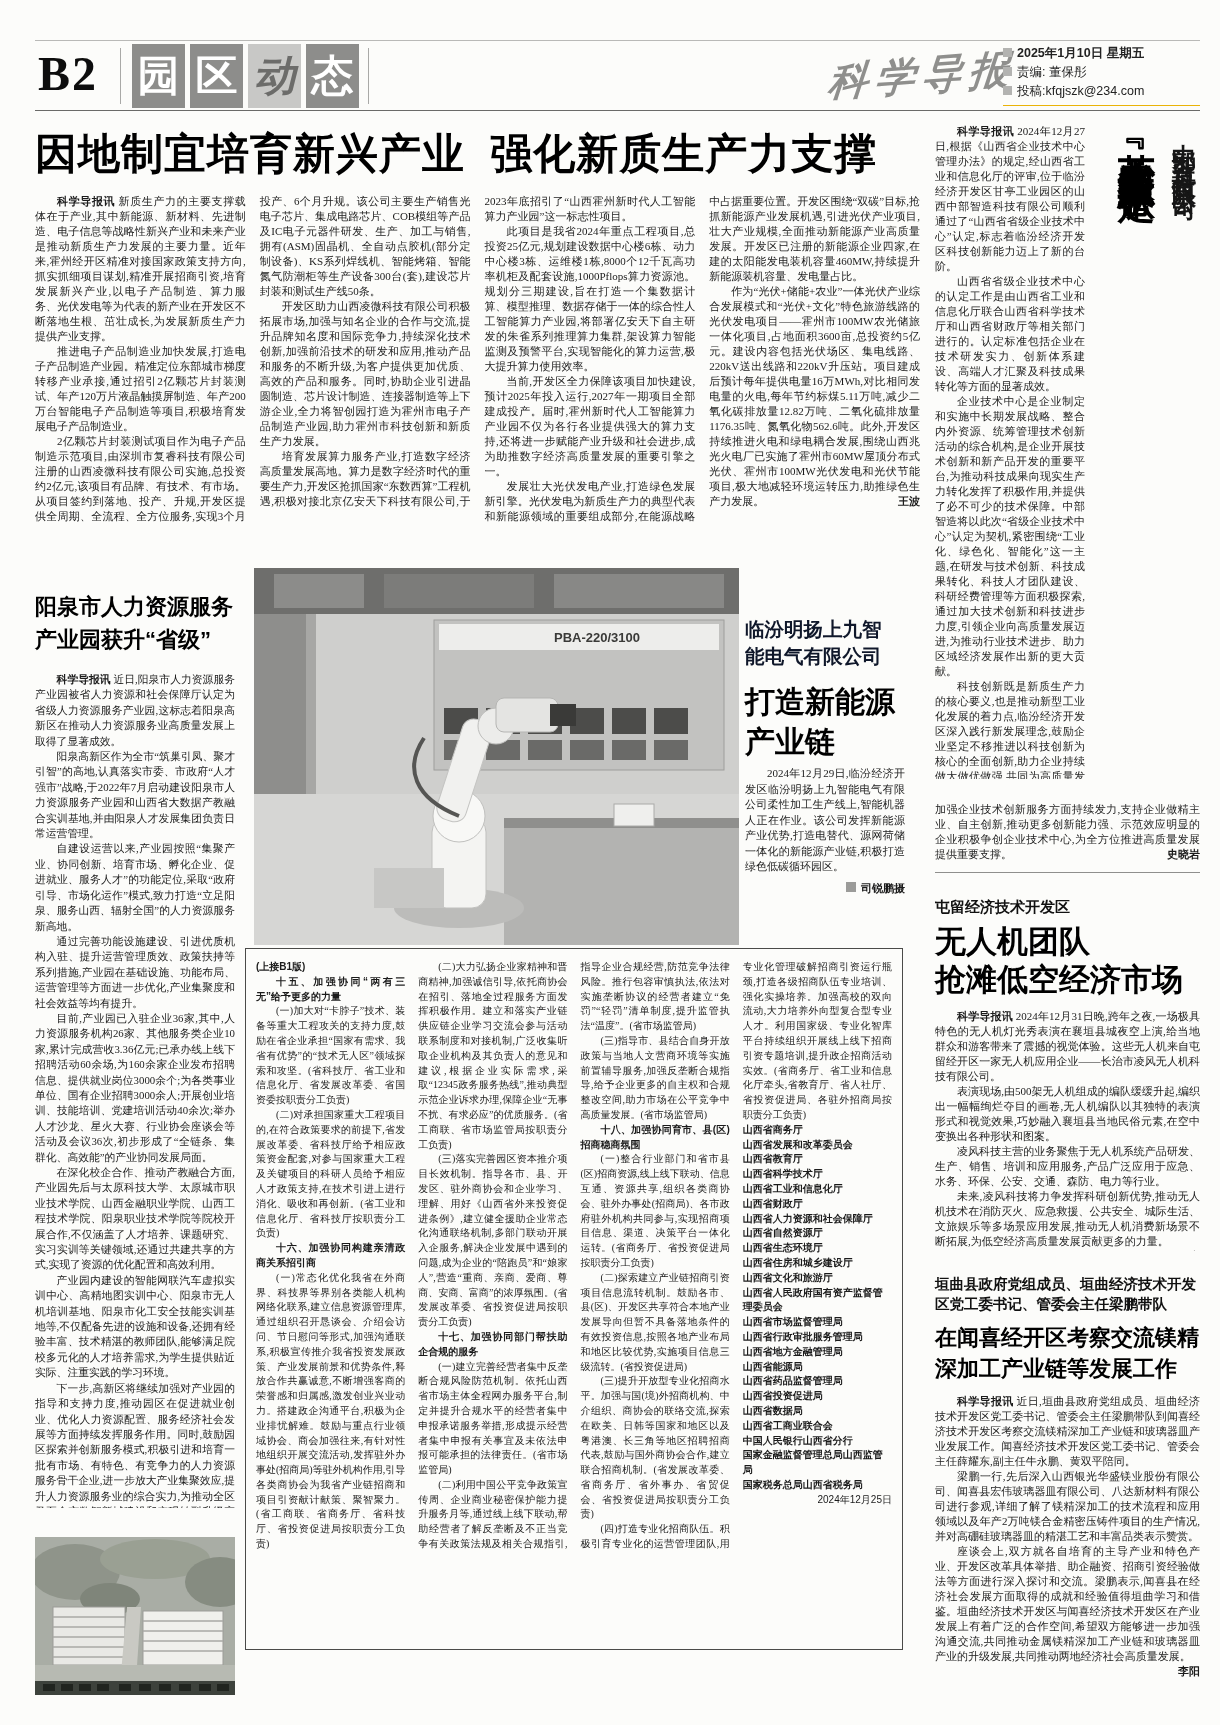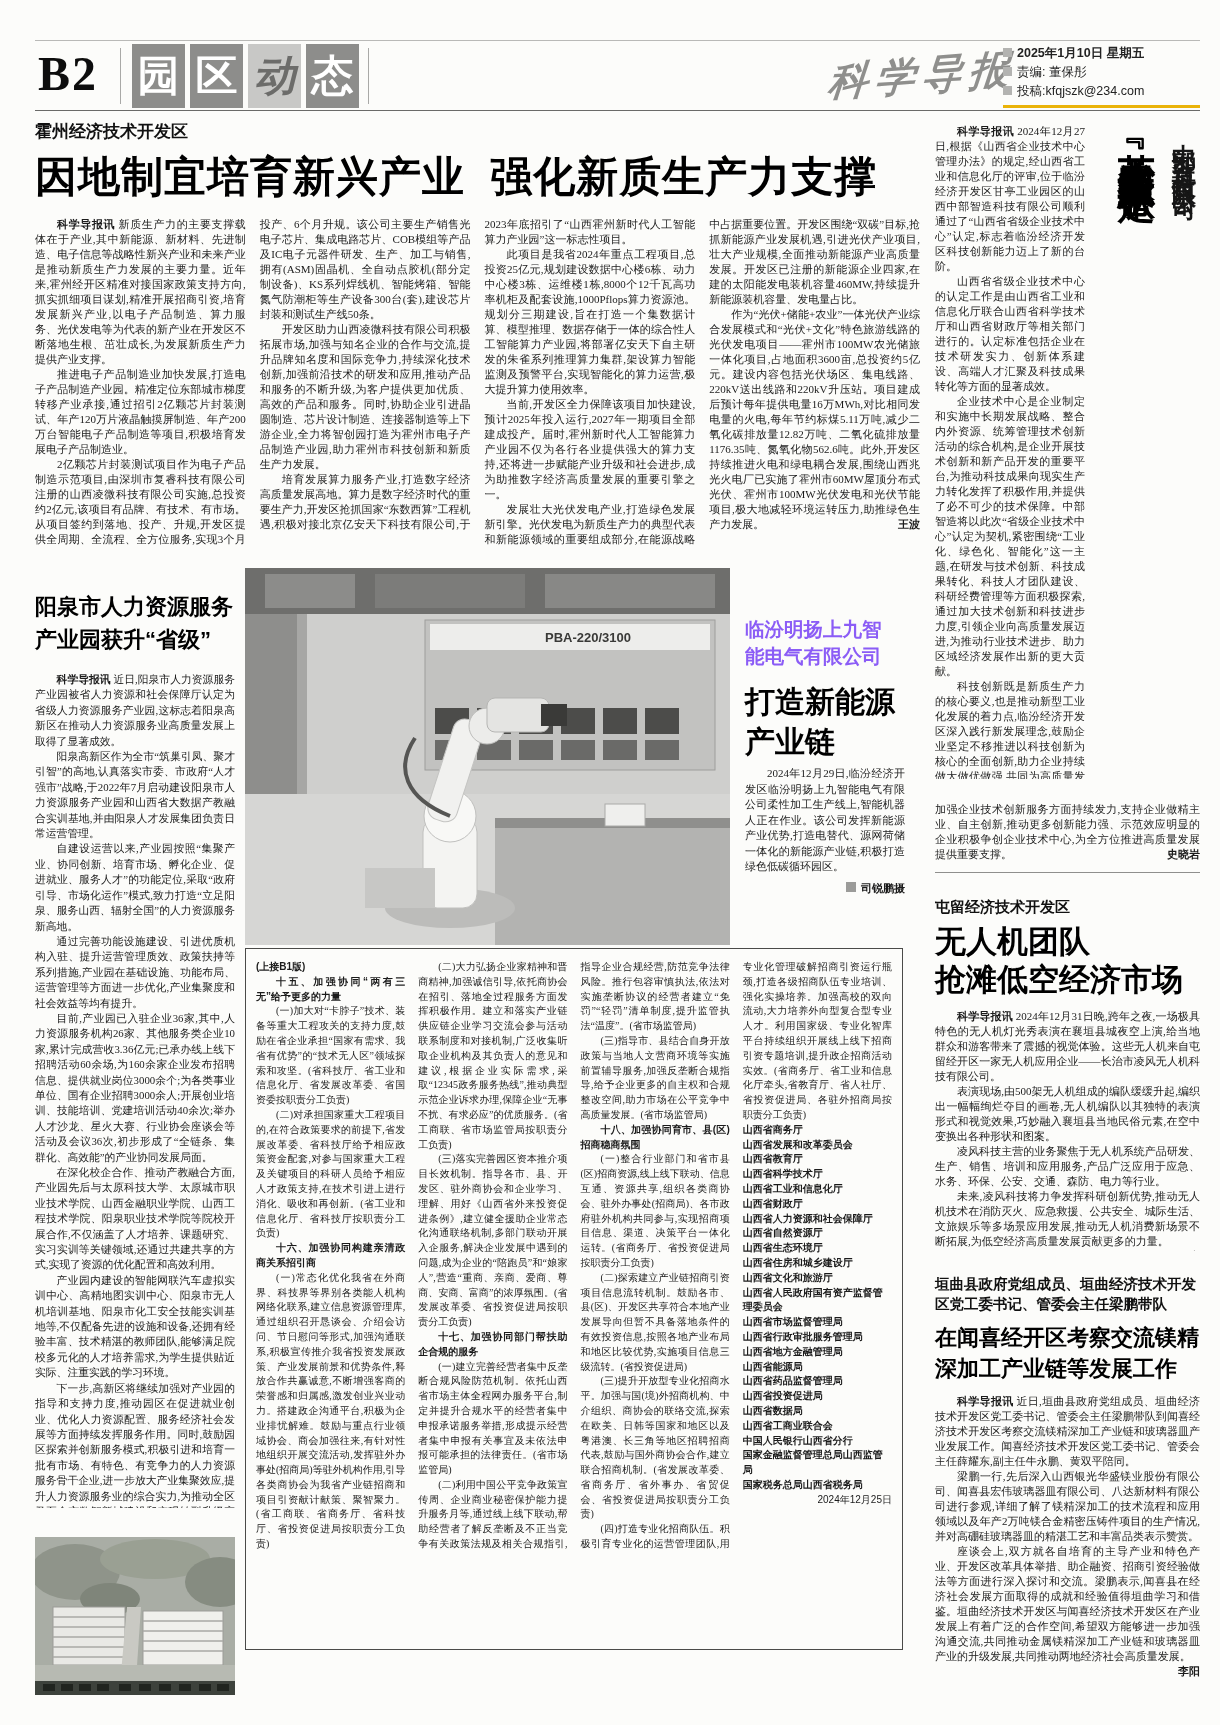--- a/index.html
+++ b/index.html
@@ -11,21 +11,21 @@
   .toprule { left:35px; top:40px; width:1165px; height:1px; background:#b9b9b7; }
   .edition { left:38px; top:46px; font:bold 48px/56px "Liberation Serif", serif; color:#0d0d0d; letter-spacing:2px; }
   .hdiv { width:1px; background:#a9a9a7; }
   .logo-row { left:132px; top:44px; display:flex; gap:5px; }
   .logoblock { width:53px; height:64px; background:#8d8d8b; color:#fff; text-align:center;
                font:900 42px/64px "Liberation Sans", sans-serif; }
   .logoblock.alt { background:#c8c8c6; color:#6c6c6a; font-family:"Liberation Serif", serif; font-style:italic; font-weight:bold; }
   .masthead { left:828px; top:48px; font:bold italic 40px "Liberation Serif", serif; color:#8f8f8d;
               letter-spacing:7px; transform:rotate(-4deg) skewX(-9deg); }
   .pubinfo { left:1003px; top:44px; width:197px; font:12.5px/19px "Liberation Sans", sans-serif; color:#222;
-             border-bottom:3px solid #eab308; padding-bottom:4px; }
+             border-bottom:1px solid #eab308; padding-bottom:4px; }
   .pubinfo .row { white-space:nowrap; }
   .sq { display:inline-block; width:9px; height:9px; background:#b3b3b1; margin-right:5px; }
   .headrule { left:35px; top:110px; width:1165px; height:1px; background:#6a6a68; }
 
   
   .kicker { font:bold 17px "Liberation Sans", sans-serif; color:#111; }
   .body-text { font-size:11px; line-height:15px; text-align:justify; overflow:hidden; }
   .body-text p { margin:0; text-indent:2em; }
   .lead { font-weight:bold; font-family:"Liberation Sans", sans-serif; }
   .byline { float:right; font-weight:bold; font-family:"Liberation Sans", sans-serif; }
@@ -59,23 +59,23 @@
   .yq-kicker { font:bold 14.5px/20px "Liberation Sans", sans-serif; color:#111; }
   .yq-head { margin:8px 0 10px 0; font:900 22px/31px "Liberation Sans", sans-serif; color:#000; }
 
   
   .ya { left:35px; top:590px; width:200px; }
   .ya-head { font:900 22px/33px "Liberation Sans", sans-serif; color:#000; }
   .ya-body { margin-top:16px; height:836px; font-size:10.8px; line-height:15.4px; }
   .ya-photo { left:35px; top:1537px; width:200px; height:158px; }
 
   
-  .cphoto { left:245px; top:568px; width:564px; height:377px; }
+  .cphoto { left:254px; top:568px; width:564px; height:377px; }
   .caption { left:745px; top:568px; width:160px; height:377px; }
-  .cap-kicker { margin-top:48px; font:600 19.5px/27px "Liberation Sans", sans-serif; color:#8b5cf6; }
+  .cap-kicker { margin-top:48px; font:600 19.5px/27px "Liberation Sans", sans-serif; color:#0f172a; }
   .cap-head { margin-top:12px; font:900 30px/40px "Liberation Sans", sans-serif; color:#000; }
   .cap-body { margin-top:4px; font-size:11px; line-height:15.5px; text-align:justify; }
   .cap-credit { margin-top:6px; text-align:right; font:bold 11px "Liberation Sans", sans-serif; }
   .cap-credit .sq { width:10px; height:10px; background:#9b9b99; }
 
   
   .pbox { left:245px; top:948px; width:656px; height:700px; border:1px solid #4a4a48; background:#fcfcfa; }
   .pbox-in { padding:11px 10px; column-count:4; column-gap:13px; height:678px; column-fill:balance;
              font-size:10px; line-height:14.8px; text-align:justify; overflow:hidden; }
   .pbox-in p { margin:0; }
@@ -104,21 +104,20 @@
   <div class="abs hdiv" style="left:368px; top:48px; height:56px;"></div>
   <div class="abs masthead">科学导报</div>
   <div class="abs pubinfo">
     <div class="row"><span class="sq"></span><b>2025年1月10日 星期五</b></div>
     <div class="row"><span class="sq"></span><span>责编: 董保彤</span></div>
     <div class="row"><span class="sq"></span><span>投稿:kfqjszk@234.com</span></div>
   </div>
   <div class="abs headrule"></div>
 
   <div class="abs main-art">
-    <div class="kicker">霍州经济技术开发区</div>
     <div class="main-headline">因地制宜培育新兴产业  强化新质生产力支撑</div>
     <div class="cols4 body-text">
       <p><span class="lead">科学导报讯</span> <span>新质生产力的主要支撑载体在于产业,其中新能源、新材料、先进制造、电子信息等战略性新兴产业和未来产业是推动新质生产力发展的主要力量。近年来,霍州经开区精准对接国家政策支持方向,抓实抓细项目谋划,精准开展招商引资,培育发展新兴产业,以电子产品制造、算力服务、光伏发电等为代表的新产业在开发区不断落地生根、茁壮成长,为发展新质生产力提供产业支撑。</span></p>
       <p>推进电子产品制造业加快发展,打造电子产品制造产业园。精准定位东部城市梯度转移产业承接,通过招引2亿颗芯片封装测试、年产120万片液晶触摸屏制造、年产200万台智能电子产品制造等项目,积极培育发展电子产品制造业。</p>
       <p>2亿颗芯片封装测试项目作为电子产品制造示范项目,由深圳市复睿科技有限公司注册的山西凌微科技有限公司实施,总投资约2亿元,该项目有品牌、有技术、有市场。从项目签约到落地、投产、升规,开发区提供全周期、全流程、全方位服务,实现3个月投产、6个月升规。该公司主要生产销售光电子芯片、集成电路芯片、COB模组等产品及IC电子元器件研发、生产、加工与销售,拥有(ASM)固晶机、全自动点胶机(部分定制设备)、KS系列焊线机、智能烤箱、智能氮气防潮柜等生产设备300台(套),建设芯片封装和测试生产线50条。</p>
       <p>开发区助力山西凌微科技有限公司积极拓展市场,加强与知名企业的合作与交流,提升品牌知名度和国际竞争力,持续深化技术创新,加强前沿技术的研发和应用,推动产品和服务的不断升级,为客户提供更加优质、高效的产品和服务。同时,协助企业引进晶圆制造、芯片设计制造、连接器制造等上下游企业,全力将智创园打造为霍州市电子产品制造产业园,助力霍州市科技创新和新质生产力发展。</p>
       <p>培育发展算力服务产业,打造数字经济高质量发展高地。算力是数字经济时代的重要生产力,开发区抢抓国家“东数西算”工程机遇,积极对接北京亿安天下科技有限公司,于2023年底招引了“山西霍州新时代人工智能算力产业园”这一标志性项目。</p>
       <p>此项目是我省2024年重点工程项目,总投资25亿元,规划建设数据中心楼6栋、动力中心楼3栋、运维楼1栋,8000个12千瓦高功率机柜及配套设施,1000Pflops算力资源池。规划分三期建设,旨在打造一个集数据计算、模型推理、数据存储于一体的综合性人工智能算力产业园,将部署亿安天下自主研发的朱雀系列推理算力集群,架设算力智能监测及预警平台,实现智能化的算力运营,极大提升算力使用效率。</p>
       <p>当前,开发区全力保障该项目加快建设,预计2025年投入运行,2027年一期项目全部建成投产。届时,霍州新时代人工智能算力产业园不仅为各行各业提供强大的算力支持,还将进一步赋能产业升级和社会进步,成为助推数字经济高质量发展的重要引擎之一。</p>
       <p>发展壮大光伏发电产业,打造绿色发展新引擎。光伏发电为新质生产力的典型代表和新能源领域的重要组成部分,在能源战略中占据重要位置。开发区围绕“双碳”目标,抢抓新能源产业发展机遇,引进光伏产业项目,壮大产业规模,全面推动新能源产业高质量发展。开发区已注册的新能源企业四家,在建的太阳能发电装机容量460MW,持续提升新能源装机容量、发电量占比。</p>

